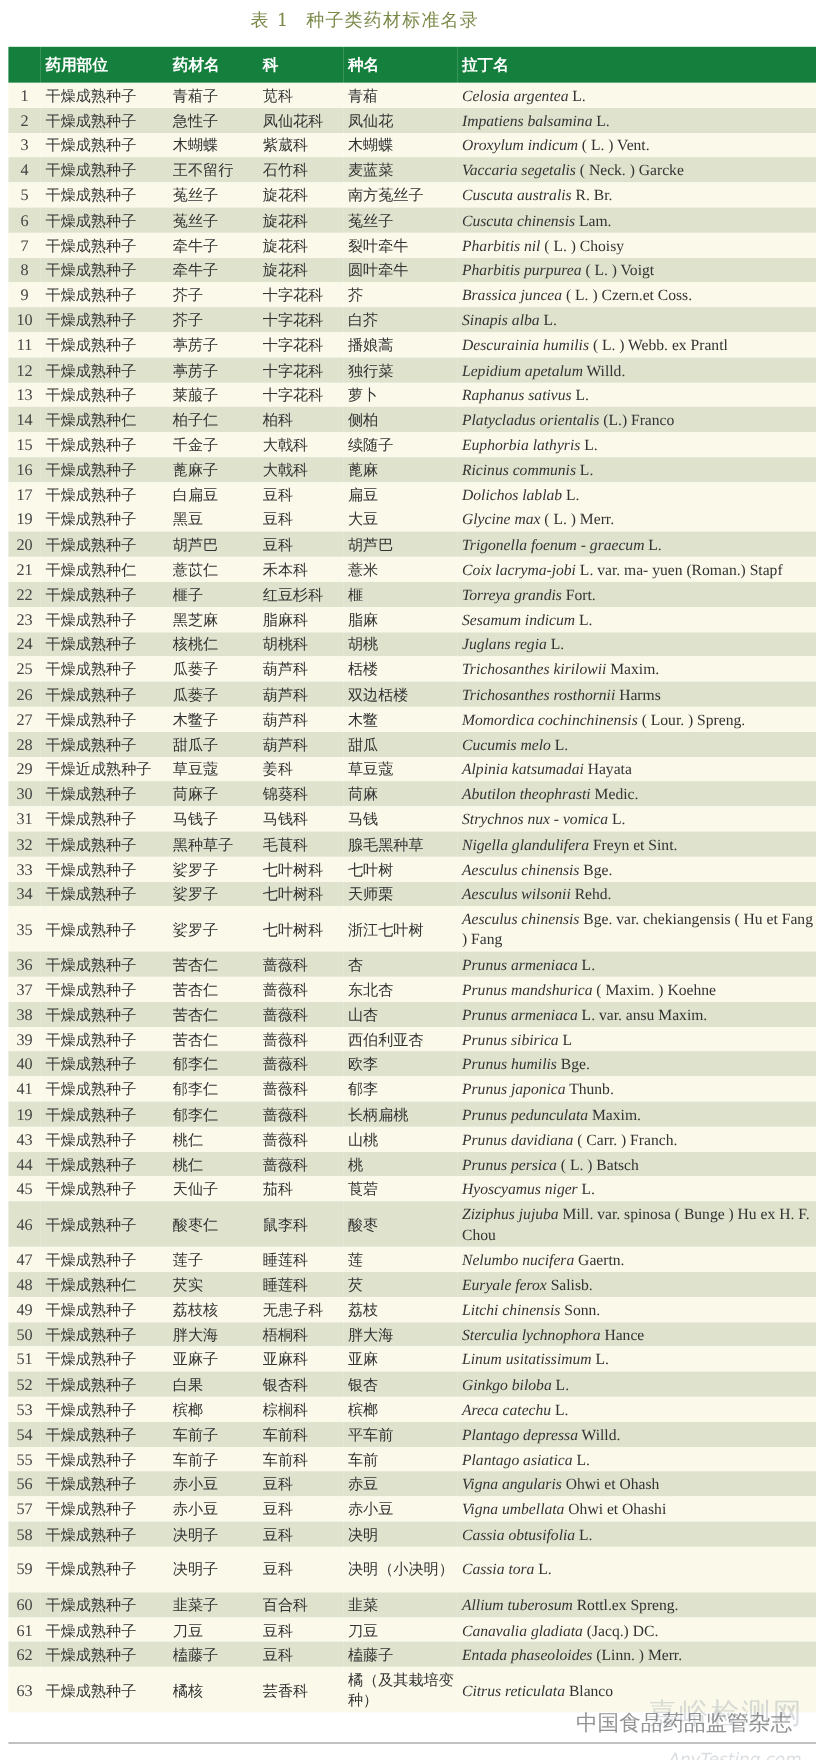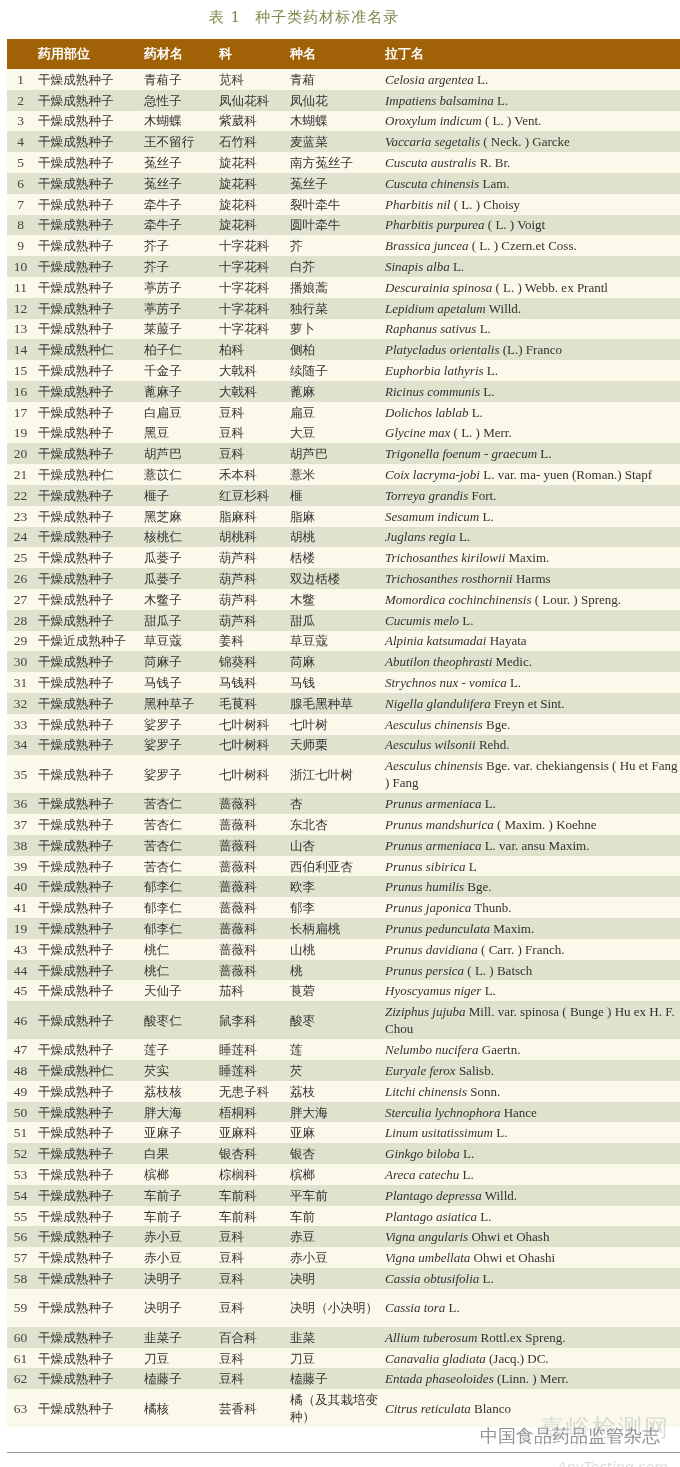--- a/index.html
+++ b/index.html
@@ -1,20 +1,20 @@
 <!DOCTYPE html>
 <html><head>
 <meta charset="utf-8">
 <style>
   html, body { margin:0; padding:0; background:#ffffff; }
   body { width:680px; height:1467px; position:relative; overflow:hidden; font-family:"DejaVu Serif","Liberation Serif",serif; }
   .title { position:absolute; top:8px; left:0; width:608px; text-align:center; font-size:15px; color:#7a8a4a; letter-spacing:1px; }
   .title .num { margin-right:14px; }
   table { position:absolute; top:39px; left:7px; width:673px; border-collapse:collapse; table-layout:fixed; font-size:12.6px; color:#333; }
-  thead tr { background:#a16207; height:30px;margin-top:26px; }
+  thead tr { background:#15803d; height:30px;margin-top:26px; }
   thead th { color:#fff; font-weight:bold; text-align:left; font-size:13px; padding:0 0 0 4px; }
   tbody tr { height:20.8px; }
   tbody tr.odd { background:#fbf9ea; }
   tbody tr.even { background:#dfe3cd; }
   tbody tr.tall { height:38px; }
   td { padding:0 0 0 4px; vertical-align:middle; line-height:17px; white-space:nowrap; }
   td.latin { white-space:normal; font-family:"Liberation Serif","DejaVu Serif",serif; font-size:13px; }
   td.latin i { font-style:italic; }
   td.num { text-align:center; padding:0; color:#444; font-family:"Liberation Serif",serif; font-size:13.5px; }
   td.sp { white-space:normal; }
@@ -129,21 +129,21 @@
         <td>十字花科</td>
         <td class="sp">白芥</td>
         <td class="latin"><i>Sinapis alba</i><span> L.</span></td>
       </tr>
       <tr class="odd">
         <td class="num">11</td>
         <td>干燥成熟种子</td>
         <td>葶苈子</td>
         <td>十字花科</td>
         <td class="sp">播娘蒿</td>
-        <td class="latin"><i>Descurainia spinosa</i><span> ( L. ) Webb. ex Prantl</span></td>
+        <td class="latin"><i>Descurainia humilis</i><span> ( L. ) Webb. ex Prantl</span></td>
       </tr>
       <tr class="even">
         <td class="num">12</td>
         <td>干燥成熟种子</td>
         <td>葶苈子</td>
         <td>十字花科</td>
         <td class="sp">独行菜</td>
         <td class="latin"><i>Lepidium apetalum</i><span> Willd.</span></td>
       </tr>
       <tr class="odd">

